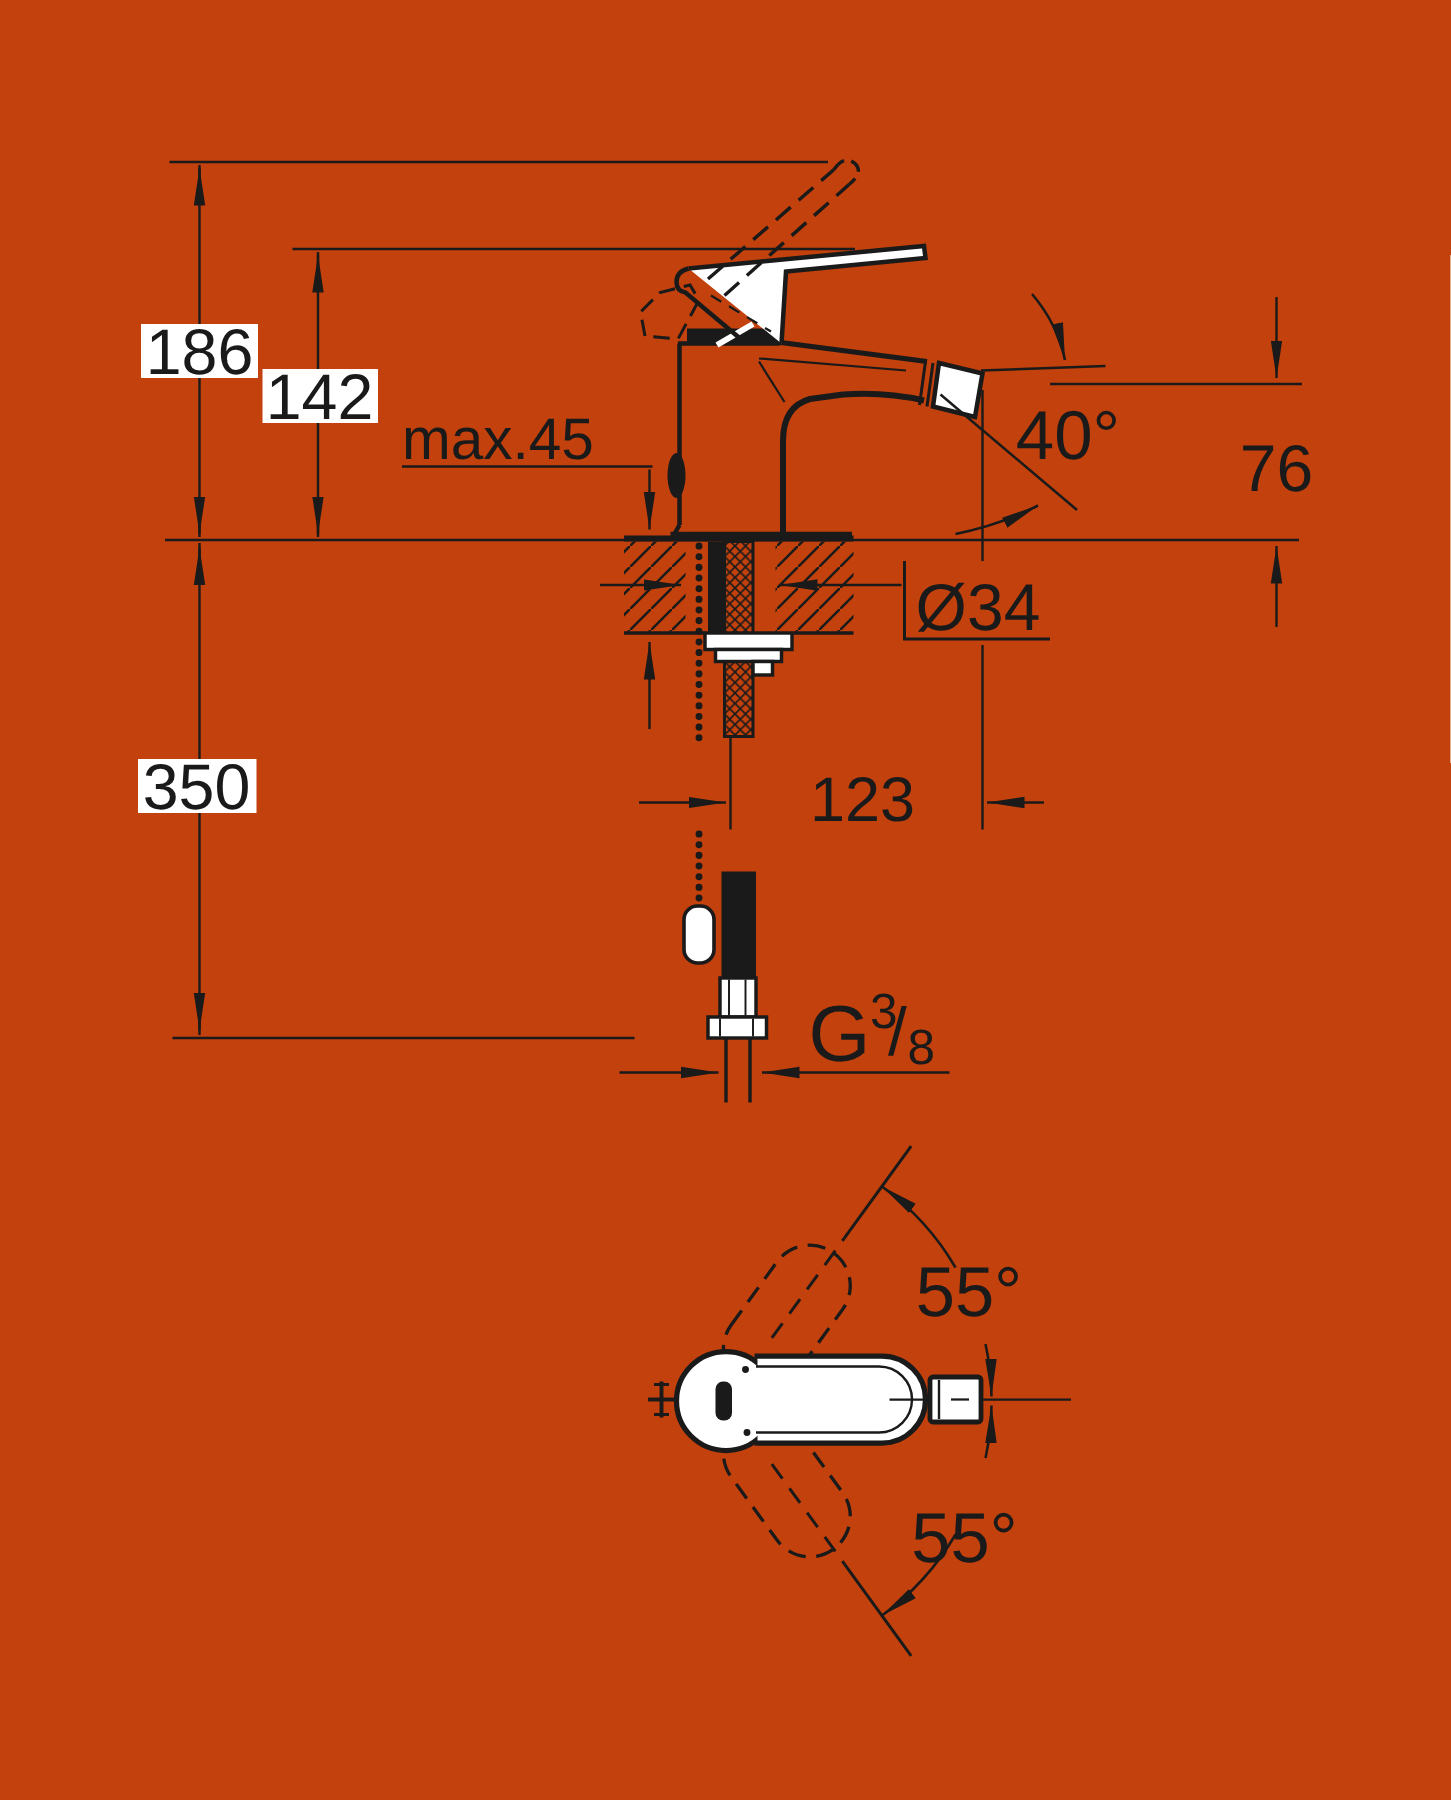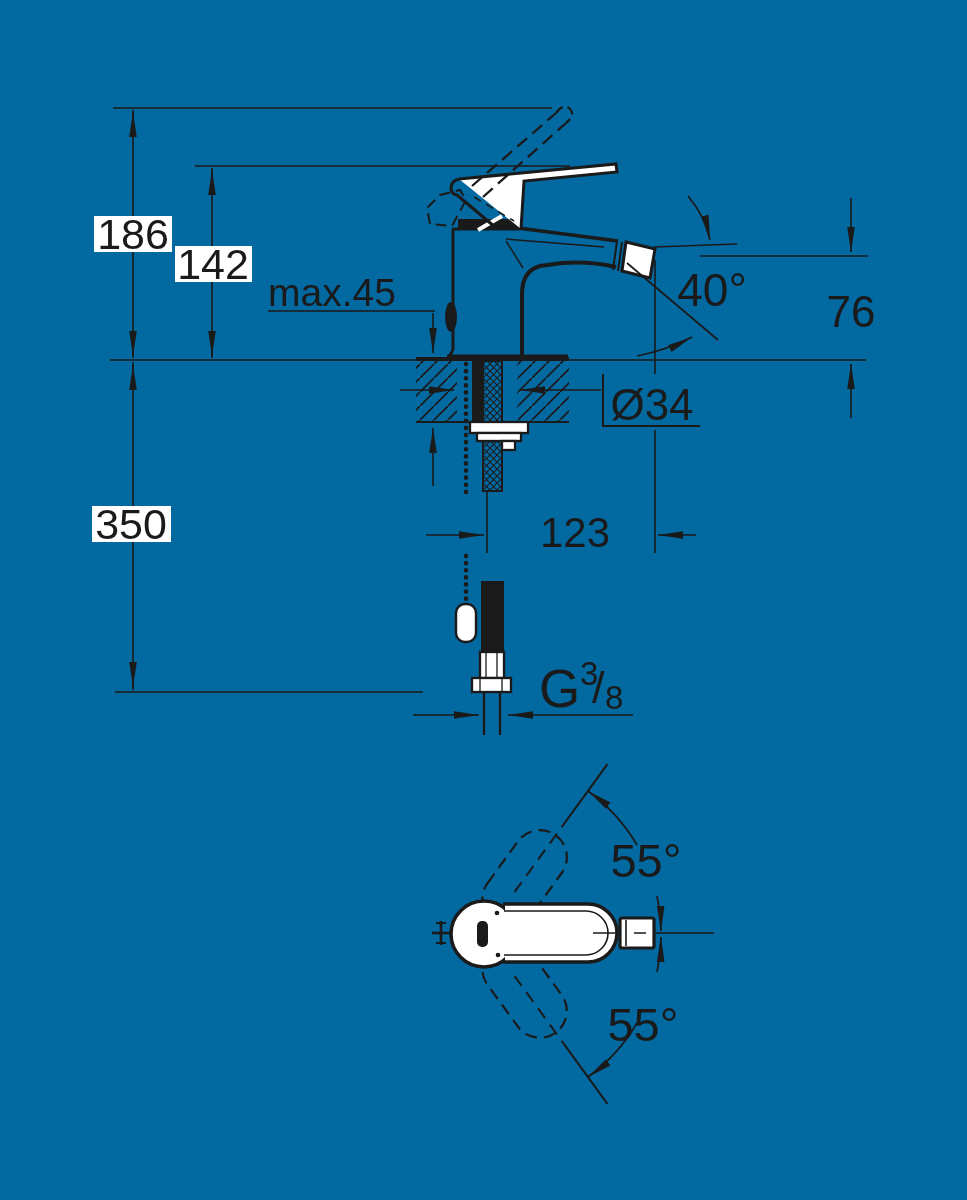--- a/index.html
+++ b/index.html
@@ -1,16 +1,16 @@
 <!DOCTYPE html>
 <html><head>
 <meta charset="utf-8">
 <style>
   html,body{margin:0;padding:0;background:#fff;}
-  .stage{position:relative;width:967px;height:1200px;background:#0369a1;overflow:hidden;
+  .stage{position:relative;width:967px;height:1200px;background:#c2410c;overflow:hidden;
          font-family:"Liberation Sans", sans-serif;}
   svg{display:block;}
   text{font-family:"Liberation Sans", sans-serif; fill:#1a1a1a;}
   .ln{stroke:#1a1a1a;fill:none;}
 </style>
 </head>
 <body>
 
 <div class="stage">
 <svg width="967" height="1200" viewBox="0 0 967 1200">

